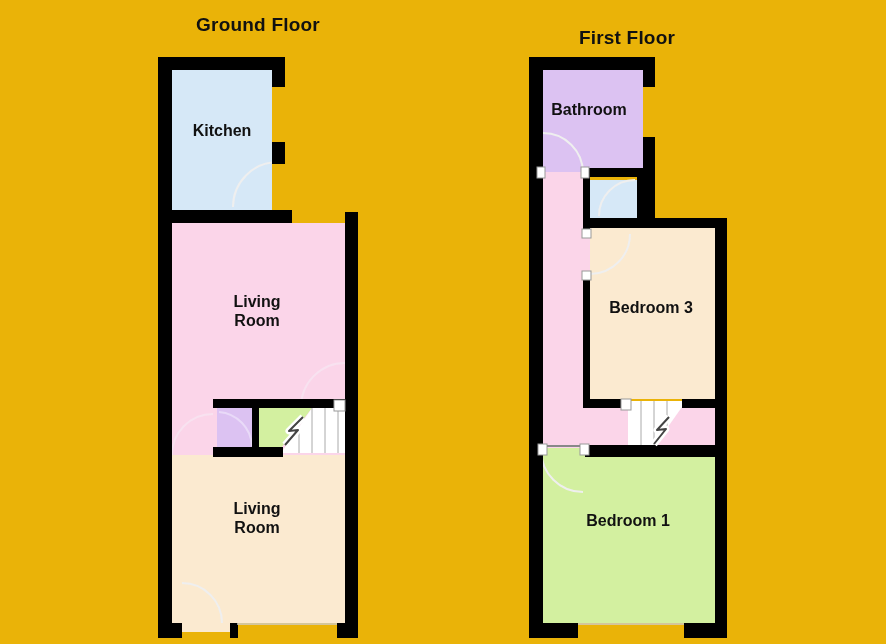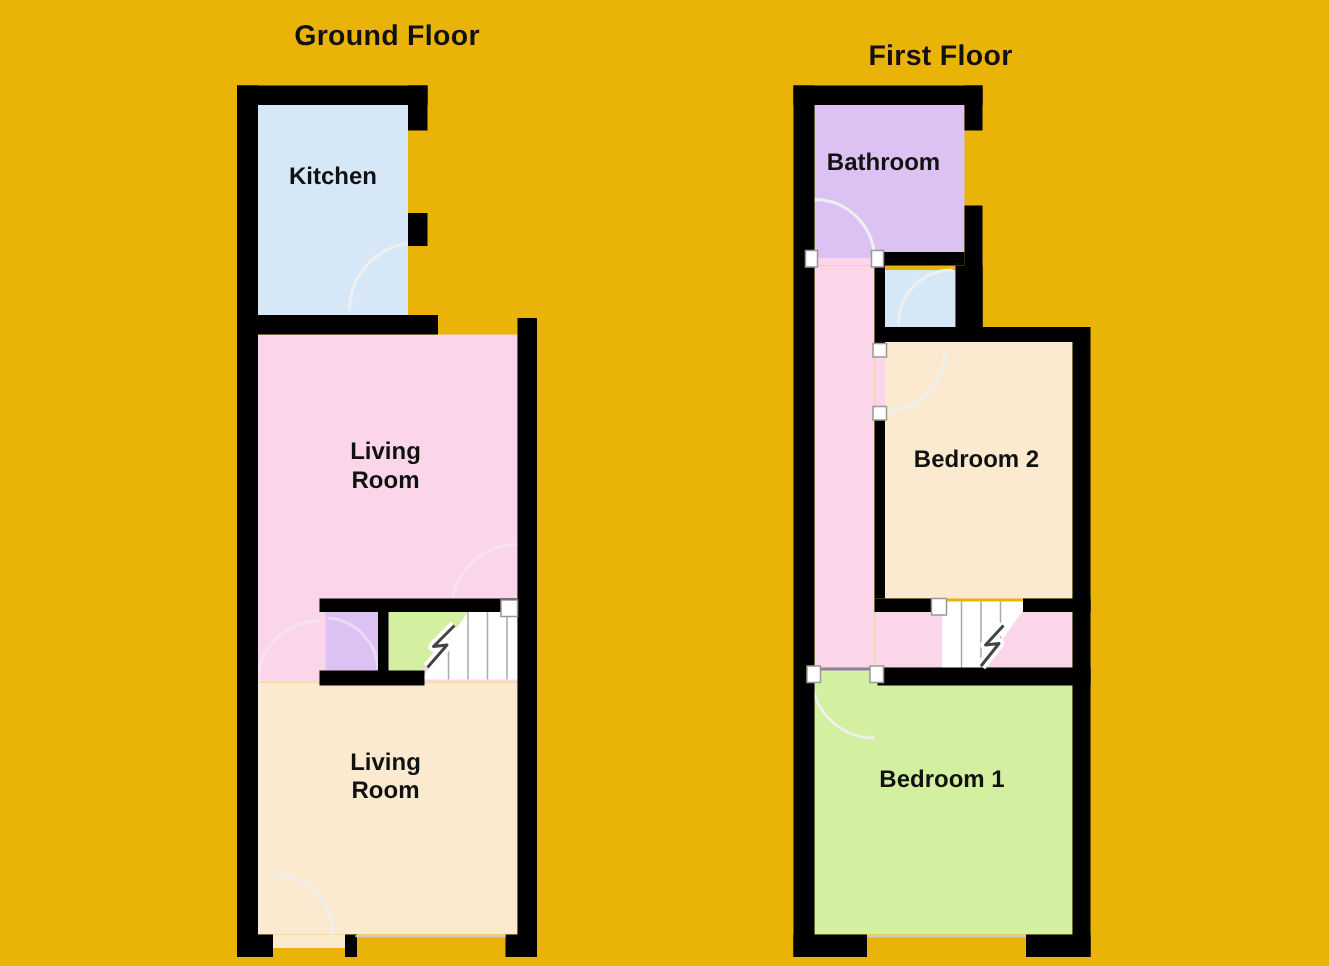--- a/index.html
+++ b/index.html
@@ -138,22 +138,22 @@
         <rect class="jamb" x="580" y="444" width="9" height="11"></rect>
       </g>
 
       <line x1="547" y1="446" x2="580" y2="446" stroke-width="2" stroke="#888888"></line>
       <line class="thinline" x1="578" y1="624" x2="684" y2="624"></line>
     </g>
   </svg>
 
   <div class="label title" style="left:258px;top:25px;">Ground Floor</div>
   <div class="label title" style="left:627px;top:38px;">First Floor</div>
-  <div class="label room" style="left:222px;top:118px;text-align:center;">Kitchen</div>
+  <div class="label room" style="left:222px;top:130px;text-align:center;">Kitchen</div>
   <div class="label room" style="left:257px;top:311px;">Living
 Room</div>
   <div class="label room" style="left:257px;top:518px;">Living
 Room</div>
   <div class="label room" style="left:589px;top:109px;">Bathroom</div>
-  <div class="label room" style="left:651px;top:307px;">Bedroom 2</div>
+  <div class="label room" style="left:651px;top:307px;">Bedroom 3</div>
   <div class="label room" style="left:628px;top:520px;">Bedroom 1</div>
 
 </div>
 
 </body></html>

